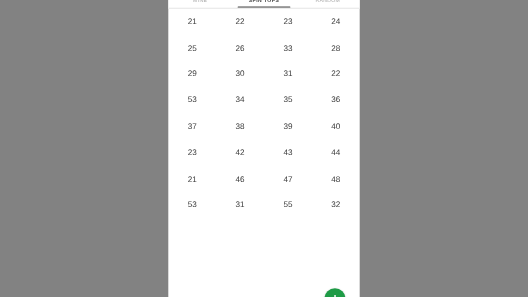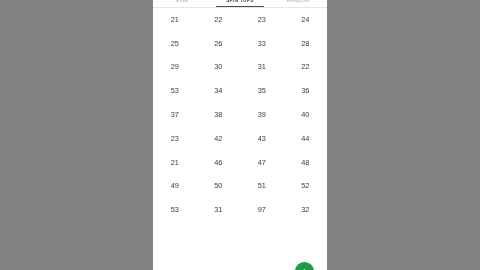--- a/index.html
+++ b/index.html
@@ -180,31 +180,25 @@
         <div class="cell">44</div>
       </div>
 
       <div class="grow">
         <div class="cell">21</div>
         <div class="cell">46</div>
         <div class="cell">47</div>
         <div class="cell">48</div>
       </div>
 
-      <div class="grow">
-        <div class="cell">49</div>
-        <div class="cell">50</div>
-        <div class="cell">51</div>
-        <div class="cell">52</div>
-      </div>
 
       <div class="grow">
         <div class="cell">53</div>
         <div class="cell">31</div>
-        <div class="cell">97</div>
+        <div class="cell">55</div>
         <div class="cell">32</div>
       </div>
 
 
 
     </div>
 
     <div class="fab">
       <span class="plus">+</span>
     </div>

